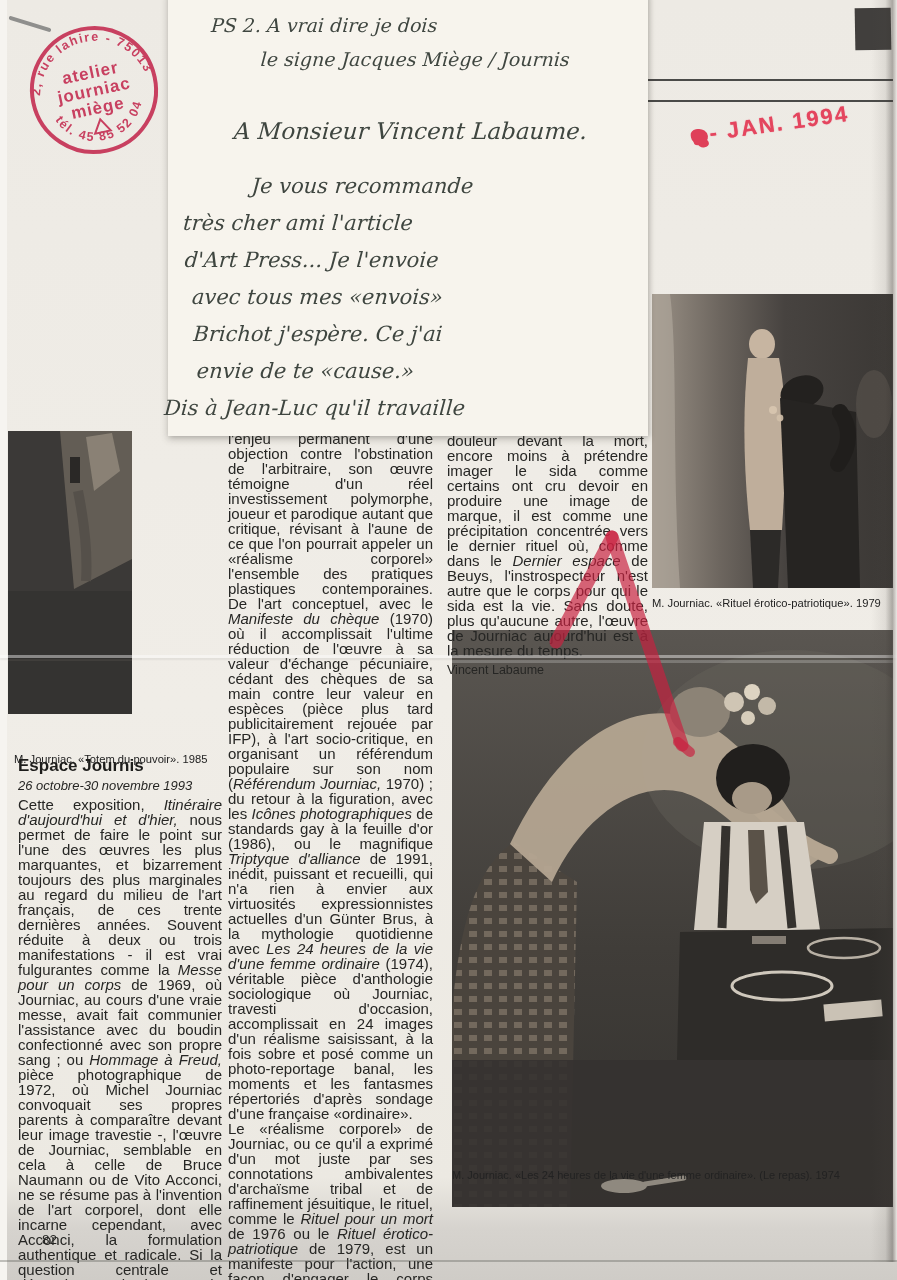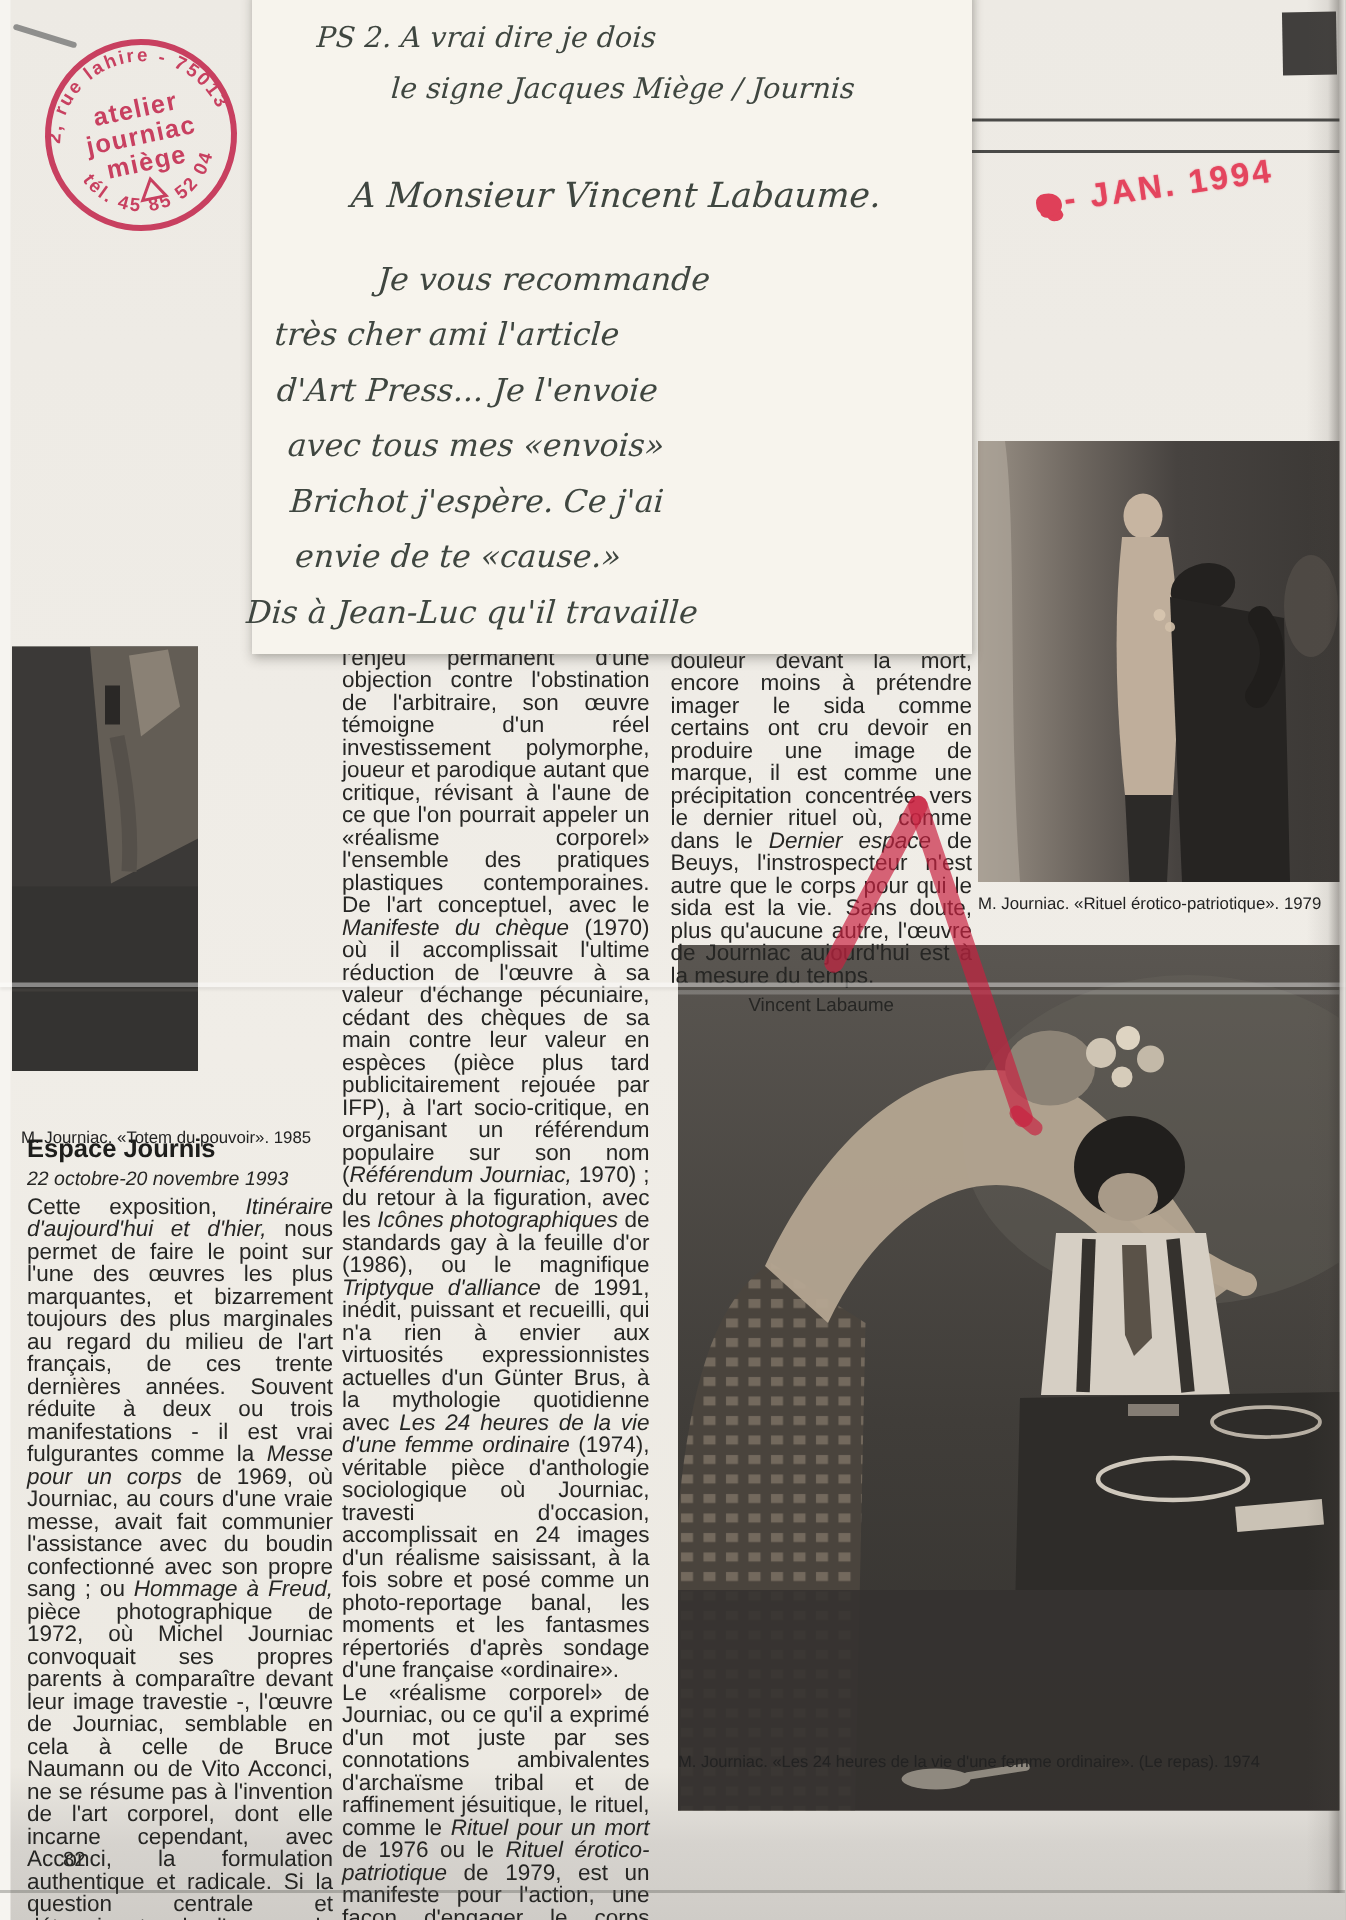--- a/index.html
+++ b/index.html
@@ -47,21 +47,21 @@
   
   .body-text{font-size:15px;line-height:15px;color:#262624;text-align:justify;}
   .body-text em{}
   .caption{font-size:11.2px;line-height:14px;color:#222;}
   .col1{position:absolute;left:18px;top:756px;width:204px;}
   .col1 h2{margin:0 0 2px 0;font-size:17px;color:#1d1d1b;}
   .expo-dates{font-style:italic;font-size:13px;margin-bottom:4px;color:#262624;}
   .col2{position:absolute;left:228px;top:431px;width:205px;}
   .col2 p{margin:0;}
   .col3{position:absolute;left:447px;top:433px;width:201px;}
-  .byline{margin-top:5px;text-align:center;font-size:12.5px;padding-right:0;color:#262624;}
+  .byline{margin-top:5px;text-align:left;font-size:12.5px;padding-right:0;color:#262624;}
   .page-number{position:absolute;left:18px;top:1232px;font-size:13.5px;color:#262624;margin-left:24px;}
 
   
   .photo{position:absolute;overflow:hidden;background:#3c3a37;}
   .photo-totem{left:8px;top:431px;width:124px;height:283px;}
   .caption-totem{position:absolute;left:14px;top:752px;width:220px;}
   .photo-rituel{left:652px;top:294px;width:241px;height:294px;}
   .caption-rituel{position:absolute;left:652px;top:596px;width:236px;}
   .photo-repas{left:452px;top:630px;width:441px;height:577px;}
   .caption-repas{position:absolute;left:452px;top:1168px;width:445px;font-size:11px;}
@@ -192,21 +192,21 @@
     <div class="byline">Vincent Labaume</div>
   </div>
 
   <div class="col2">
     <p class="body-text">l'enjeu permanent d'une objection contre l'obstination de l'arbitraire, son œuvre témoigne d'un réel investissement polymorphe, joueur et parodique autant que critique, révisant à l'aune de ce que l'on pourrait appeler un «réalisme corporel» l'ensemble des pratiques plastiques contemporaines. De l'art conceptuel, avec le <em>Manifeste du chèque</em> (1970) où il accomplissait l'ultime réduction de l'œuvre à sa valeur d'échange pécuniaire, cédant des chèques de sa main contre leur valeur en espèces (pièce plus tard publicitairement rejouée par IFP), à l'art socio-critique, en organisant un référendum populaire sur son nom (<em>Référendum Journiac,</em> 1970) ; du retour à la figuration, avec les <em>Icônes photographiques</em> de standards gay à la feuille d'or (1986), ou le magnifique <em>Triptyque d'alliance</em> de 1991, inédit, puissant et recueilli, qui n'a rien à envier aux virtuosités expressionnistes actuelles d'un Günter Brus, à la mythologie quotidienne avec <em>Les 24 heures de la vie d'une femme ordinaire</em> (1974), véritable pièce d'anthologie sociologique où Journiac, travesti d'occasion, accomplissait en 24 images d'un réalisme saisissant, à la fois sobre et posé comme un photo-reportage banal, les moments et les fantasmes répertoriés d'après sondage d'une française «ordinaire».</p>
     <p class="body-text">Le «réalisme corporel» de Journiac, ou ce qu'il a exprimé d'un mot juste par ses connotations ambivalentes d'archaïsme tribal et de raffinement jésuitique, le rituel, comme le <em>Rituel pour un mort</em> de 1976 ou le <em>Rituel érotico-patriotique</em> de 1979, est un manifeste pour l'action, une façon d'engager le corps comme question dans la société : se vernir les ongles avec le sang d'un mort ou lécher son sang sur le sexe et les seins d'une femme giorgionesque, sont des figures-limites d'actions, qui font basculer l'ordre de la représentation visé dans le plan d'immanence du rituel qui l'objecte. Une forme</p>
   </div>
 
   <div class="col1">
     <h2>Espace Journis</h2>
-    <div class="expo-dates">22 octobre-20 novembre 1993</div>
+    <div class="expo-dates">26 octobre-30 novembre 1993</div>
     <div class="body-text">Cette exposition, <em>Itinéraire d'aujourd'hui et d'hier,</em> nous permet de faire le point sur l'une des œuvres les plus marquantes, et bizarrement toujours des plus marginales au regard du milieu de l'art français, de ces trente dernières années. Souvent réduite à deux ou trois manifestations - il est vrai fulgurantes comme la <em>Messe pour un corps</em> de 1969, où Journiac, au cours d'une vraie messe, avait fait communier l'assistance avec du boudin confectionné avec son propre sang ; ou <em>Hommage à Freud,</em> pièce photographique de 1972, où Michel Journiac convoquait ses propres parents à comparaître devant leur image travestie -, l'œuvre de Journiac, semblable en cela à celle de Bruce Naumann ou de Vito Acconci, ne se résume pas à l'invention de l'art corporel, dont elle incarne cependant, avec Acconci, la formulation authentique et radicale. Si la question centrale et déterminante de l'œuvre de Journiac est bien celle du corps, <em>«du corps souffrant au corps transfiguré»</em> comme l'indique le sous-titre de sa dernière pièce <em>Ri-</em></div>
   </div>
   <div class="page-number">82</div>
 
   <div class="note">
     <div class="hand note-ps">
       <div>PS 2. A vrai dire je dois</div>
       <div class="l2">le signe Jacques Miège / Journis</div>
     </div>
     <div class="hand note-salutation">A Monsieur Vincent Labaume.</div>

